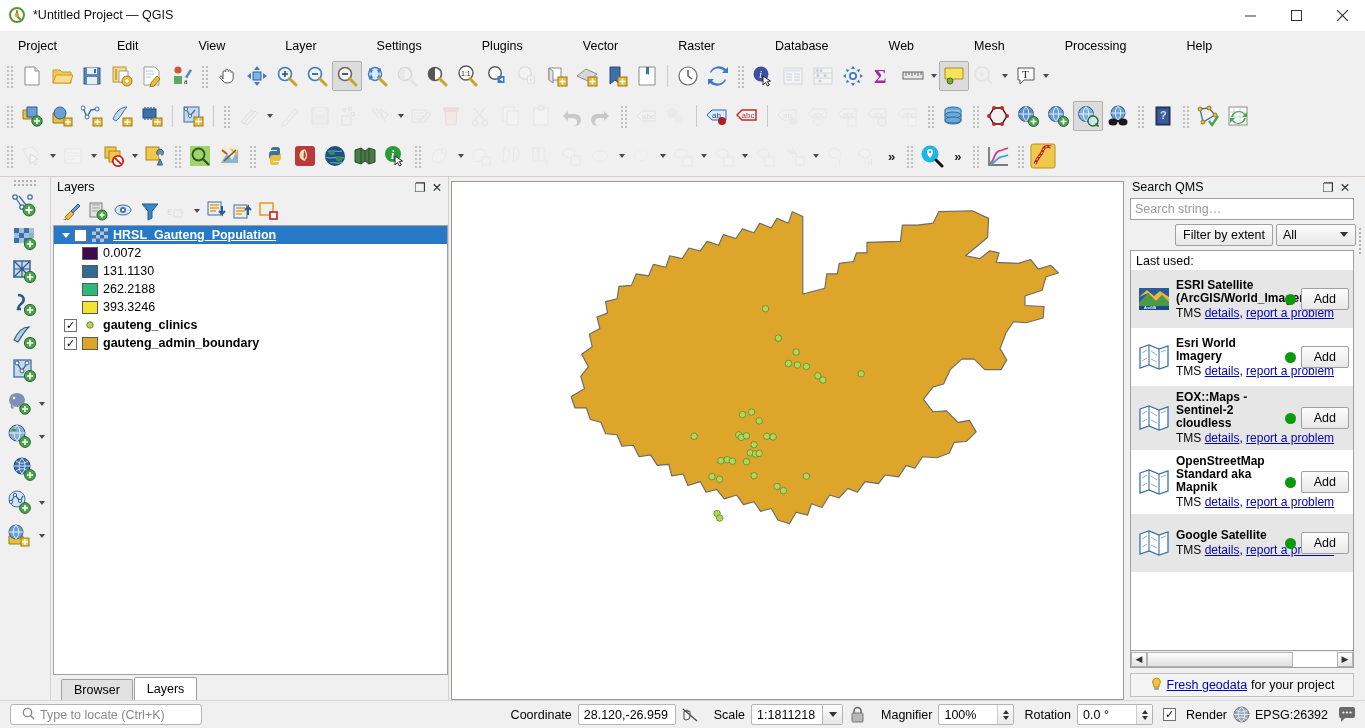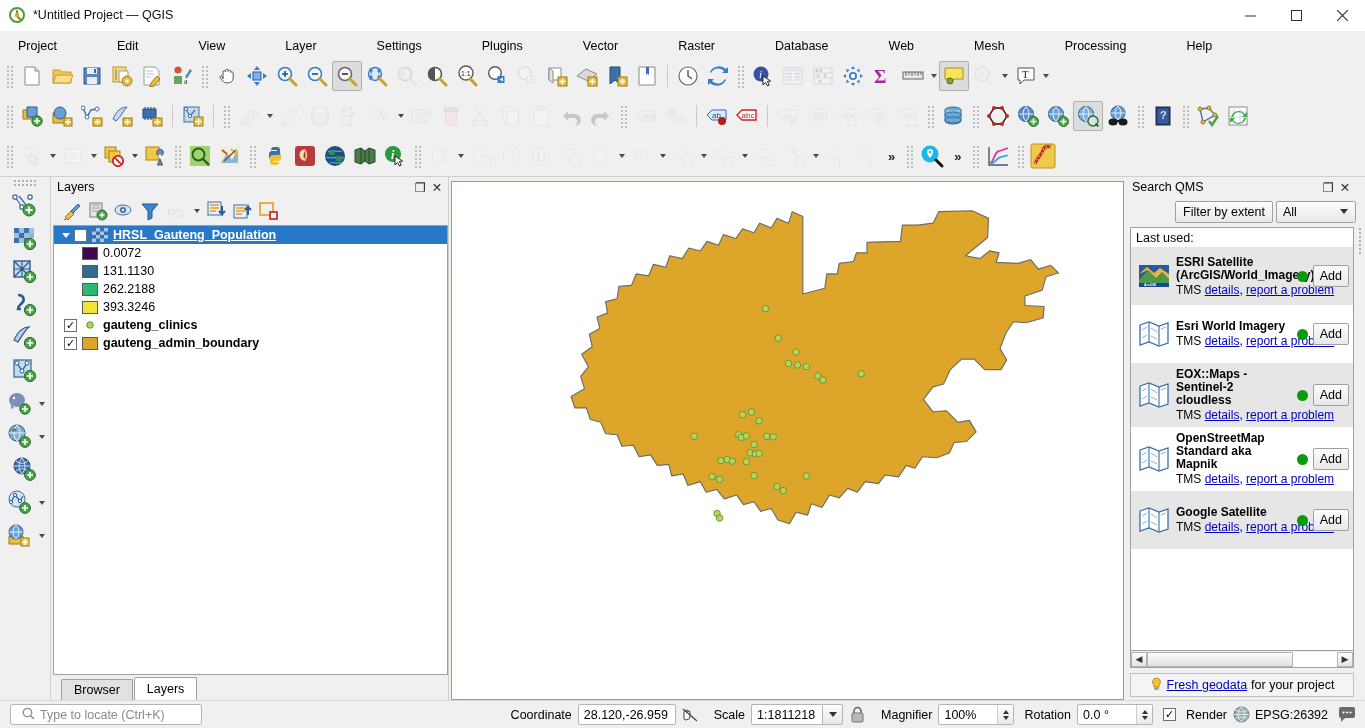--- a/index.html
+++ b/index.html
@@ -110,21 +110,21 @@
   .qms-lastused { height:19px; display:flex; align-items:center; padding-left:5px; font-size:12.5px; background:#fff;}
   .qitem { display:flex; align-items:center; padding: 5px 4px 5px 5px; min-height:58px; }
   .qitem.alt { background:#e6e6e6; }
   .qicon { width:32px; height:32px; flex:0 0 32px; margin: 0 6px 0 2px; }
   .qinfo { flex:1 1 auto; min-width:0; }
   .qname { font-weight:bold; font-size:12px; line-height:13px; color:#000; }
   .qmeta { font-size:12px; color:#000; margin-top:1px; white-space:nowrap; }
   .qmeta a { color:#0000c0; text-decoration:underline; }
   .qdot { width:11px; height:11px; border-radius:50%; background:#0a9a0a; flex:0 0 11px; margin: 0 5px; }
   .qadd { height:22px; border:1px solid #a0a0a0; background: linear-gradient(#fdfdfd,#e8e8e8); border-radius:2px;
-     display:flex; align-items:center; padding: 0 6px; font-size:12.5px; flex:0 0 auto;}
+     display:flex; align-items:center; padding: 0 12px; font-size:12.5px; flex:0 0 auto;}
   .qms-hscroll { height:17px; border:1px solid #a0a0a0; border-top:none; margin: 0 2px 0 4px; background:#f0f0f0; display:flex; align-items:center;}
   .hs-arrow { width:16px; height:15px; display:flex; align-items:center; justify-content:center; font-size:9px; color:#333;
      background: linear-gradient(#fdfdfd,#e4e4e4); border:1px solid #b4b4b4; }
   .hs-track { flex:1; height:15px; background:#fff; position:relative; }
   .hs-thumb { position:absolute; left:0; top:0; height:15px; width:77%; background: linear-gradient(#fdfdfd,#e0e0e0); border:1px solid #b4b4b4;}
   .qms-foot { height:24px; margin: 5px 2px 3px 4px; border:1px solid #c0c0c0; background:#f4f4f4; display:flex; align-items:center; justify-content:center; font-size:12.5px; gap:4px;}
   .qms-foot a { color:#0000c0; text-decoration:underline; }
   .vscroll-right { width:9px; background:#f0f0f0; display:flex; flex-direction:column; align-items:center; padding-top:50px; flex:0 0 9px;}
   .vscroll-right .d { width:5px; height:28px; background-image: radial-gradient(circle,#b0b0b0 1px,transparent 1px); background-size:4px 4px; }
 
@@ -1272,20 +1272,23 @@
       </div>
     </div>
 
     <div class="panel-qms">
       <div class="panel-title">
         <div class="t">Search QMS</div>
         <div class="pbtn">❐</div>
         <div class="pbtn">✕</div>
       </div>
 
+      <div class="qms-search">
+        <input type="text" placeholder="Search string…" value="" style="">
+      </div>
 
       <div class="qms-filterrow">
         <div class="qbtn">Filter by extent</div>
         <div class="qsel">
           <span>All</span>
           <span class="c"></span>
         </div>
       </div>
 
       <div class="qms-list">

